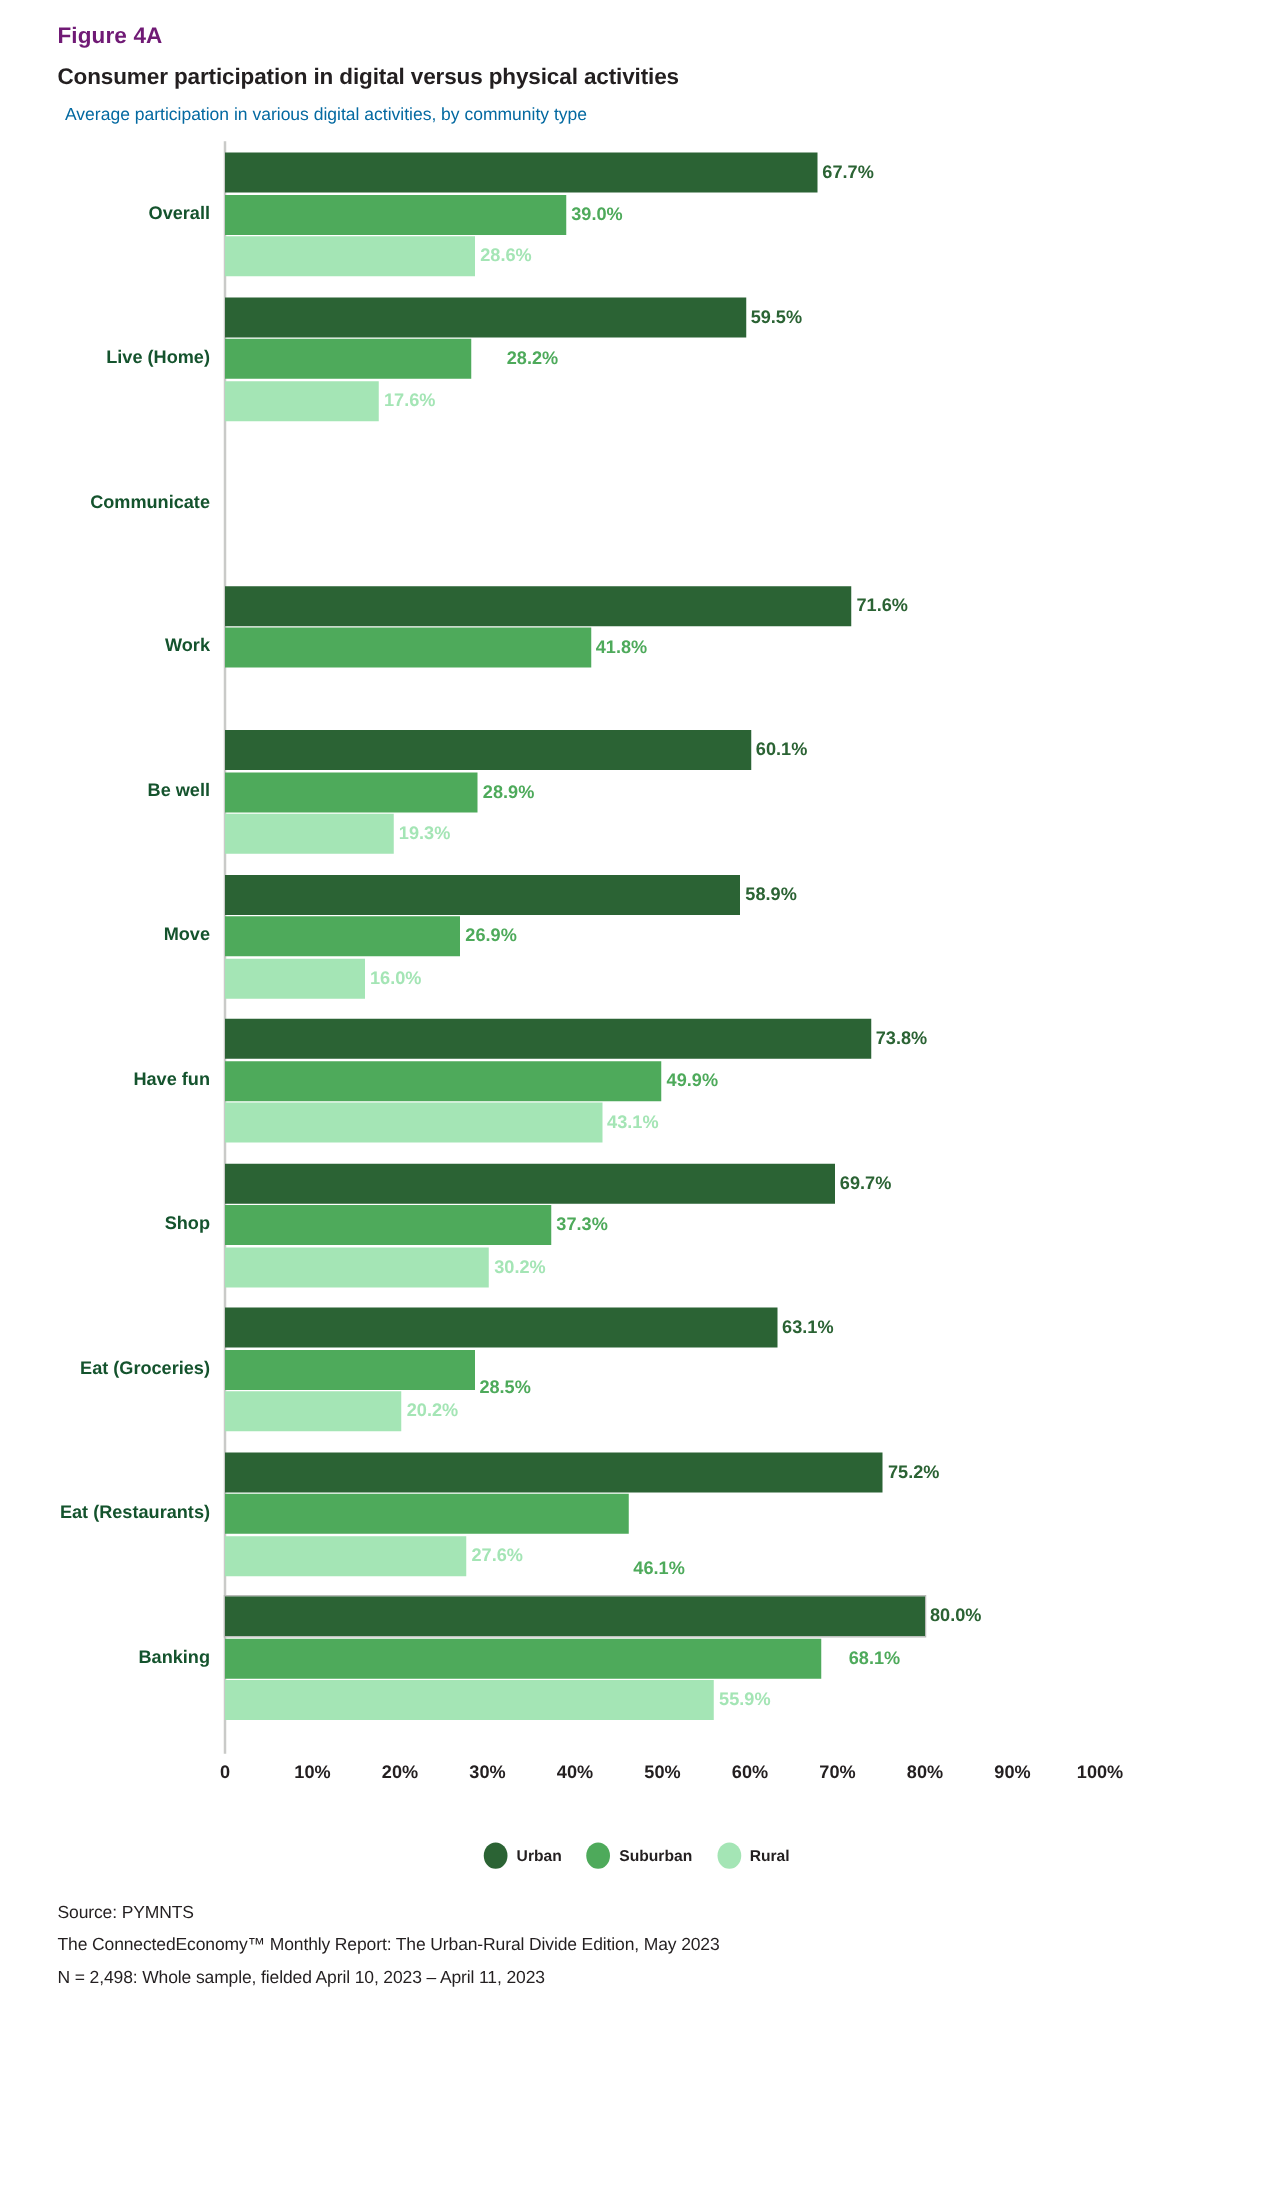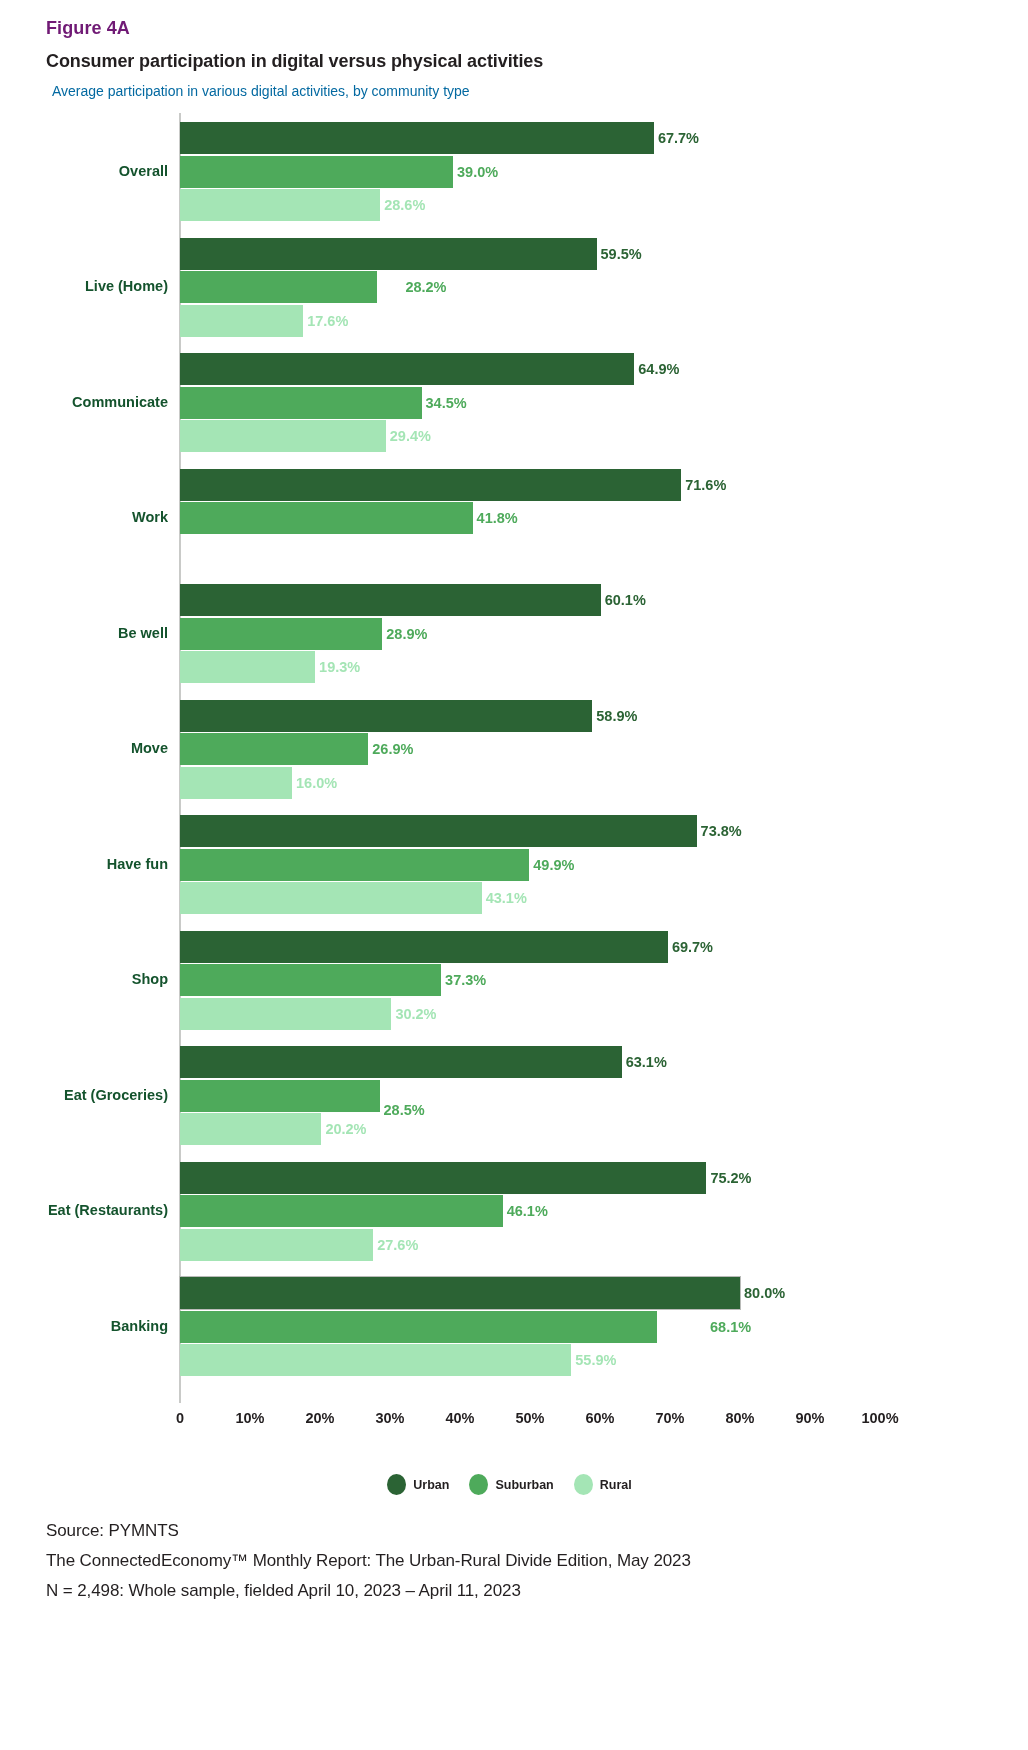--- a/index.html
+++ b/index.html
@@ -150,21 +150,21 @@
     font-size: 12.5px;
     font-weight: bold;
     color: #231f20;
   }
 
   
   .footer {
     padding: 26px 0 0 46px;
   }
   .footer-line {
-    font-size: 17px;
+    font-size: 14px;
     color: #231f20;
     margin-bottom: 10px;
     letter-spacing: -.1px;
   }
 </style>
 </head>
 <body>
 
 <div class="header">
   <div class="fig-label">Figure 4A</div>
@@ -204,34 +204,20 @@
             <div class="bar-value suburban" style="left: 197.4px; padding-left: 28px;">28.2%</div>
           </div>
           <div class="bar-row">
             <div class="bar rural" style="width: 123.2px;"></div>
             <div class="bar-value rural" style="left: 123.2px;">17.6%</div>
           </div>
         </div>
       </div>
       <div class="group">
         <div class="group-label">Communicate</div>
-        <div class="bars">
-          <div class="bar-row">
-            <div class="bar urban" style="width: 454.3px;"></div>
-            <div class="bar-value urban" style="left: 454.3px;">64.9%</div>
-          </div>
-          <div class="bar-row">
-            <div class="bar suburban" style="width: 241.5px;"></div>
-            <div class="bar-value suburban" style="left: 241.5px;">34.5%</div>
-          </div>
-          <div class="bar-row">
-            <div class="bar rural" style="width: 205.8px;"></div>
-            <div class="bar-value rural" style="left: 205.8px;">29.4%</div>
-          </div>
-        </div>
       </div>
       <div class="group">
         <div class="group-label">Work</div>
         <div class="bars">
           <div class="bar-row">
             <div class="bar urban" style="width: 501.2px;"></div>
             <div class="bar-value urban" style="left: 501.2px;">71.6%</div>
           </div>
           <div class="bar-row">
             <div class="bar suburban" style="width: 292.6px;"></div>
@@ -326,38 +312,38 @@
       </div>
       <div class="group">
         <div class="group-label">Eat (Restaurants)</div>
         <div class="bars">
           <div class="bar-row">
             <div class="bar urban" style="width: 526.4px;"></div>
             <div class="bar-value urban" style="left: 526.4px;">75.2%</div>
           </div>
           <div class="bar-row">
             <div class="bar suburban" style="width: 322.7px;"></div>
-            <div class="bar-value suburban" style="left: 322.7px;">46.1%</div>
+            <div class="bar-value suburban" style="left: 322.7px; margin-top: 44px;">46.1%</div>
           </div>
           <div class="bar-row">
             <div class="bar rural" style="width: 193.2px;"></div>
             <div class="bar-value rural" style="left: 193.2px;">27.6%</div>
           </div>
         </div>
       </div>
       <div class="group">
         <div class="group-label">Banking</div>
         <div class="bars">
           <div class="bar-row">
             <div class="bar urban highlight" style="width: 560px;"></div>
             <div class="bar-value urban" style="left: 560px;">80.0%</div>
           </div>
           <div class="bar-row">
             <div class="bar suburban" style="width: 476.7px;"></div>
-            <div class="bar-value suburban" style="left: 502px; padding-left: 28px;">68.1%</div>
+            <div class="bar-value suburban" style="left: 471px; padding-left: 28px;">68.1%</div>
           </div>
           <div class="bar-row">
             <div class="bar rural" style="width: 391.3px;"></div>
             <div class="bar-value rural" style="left: 391.3px;">55.9%</div>
           </div>
         </div>
       </div>
     </div>
 </div>
 

